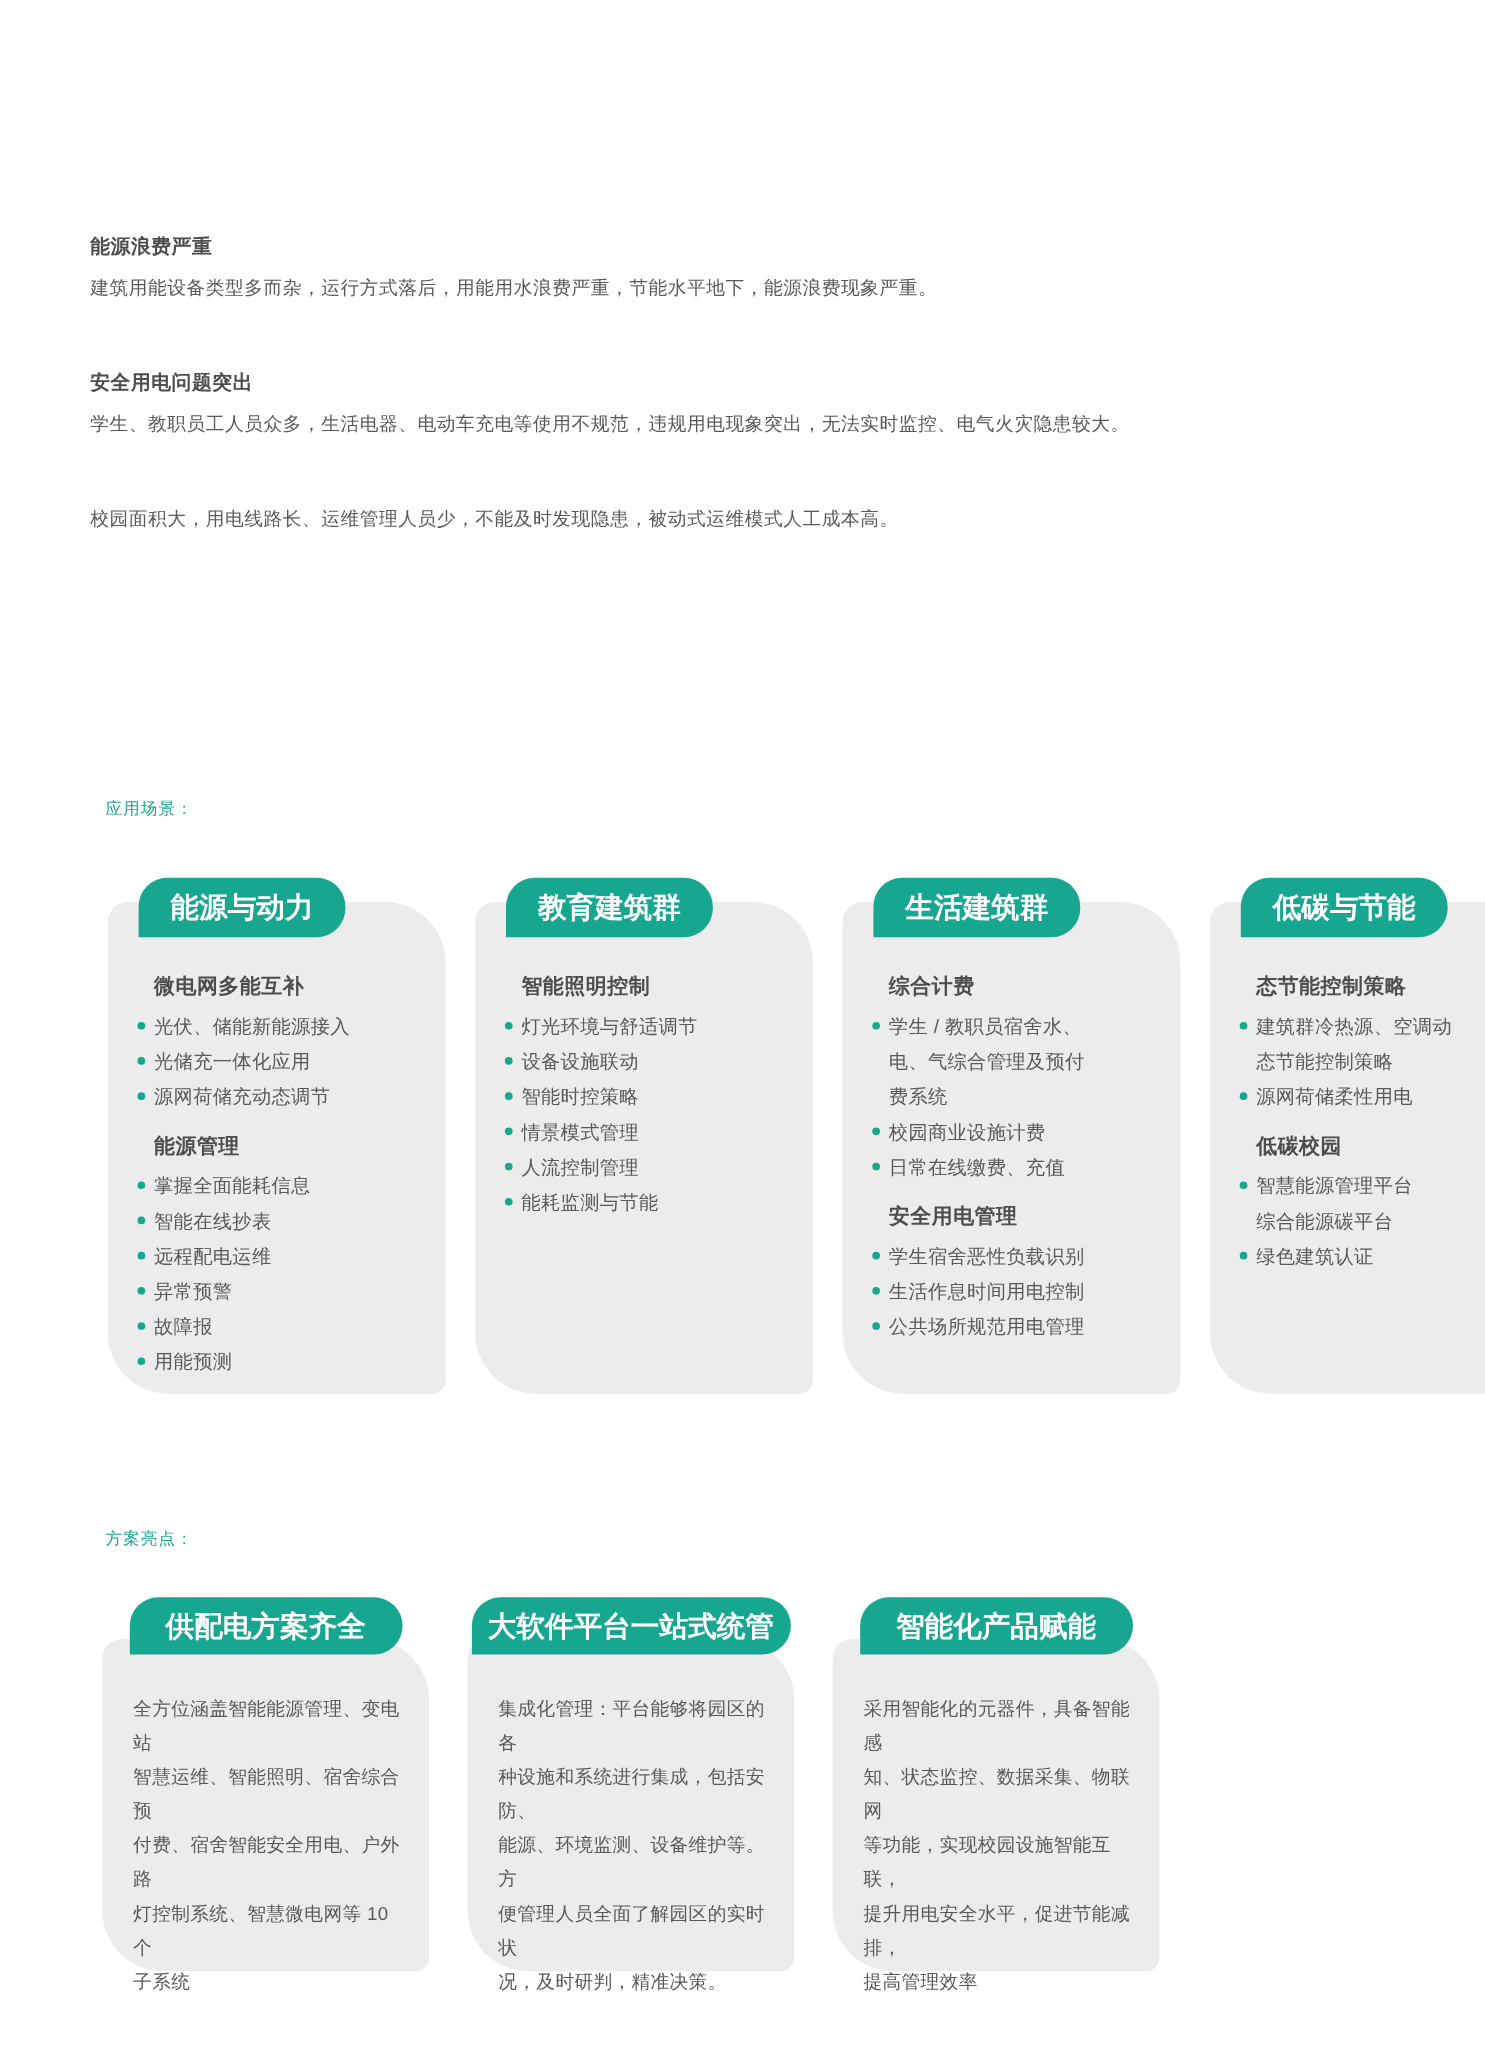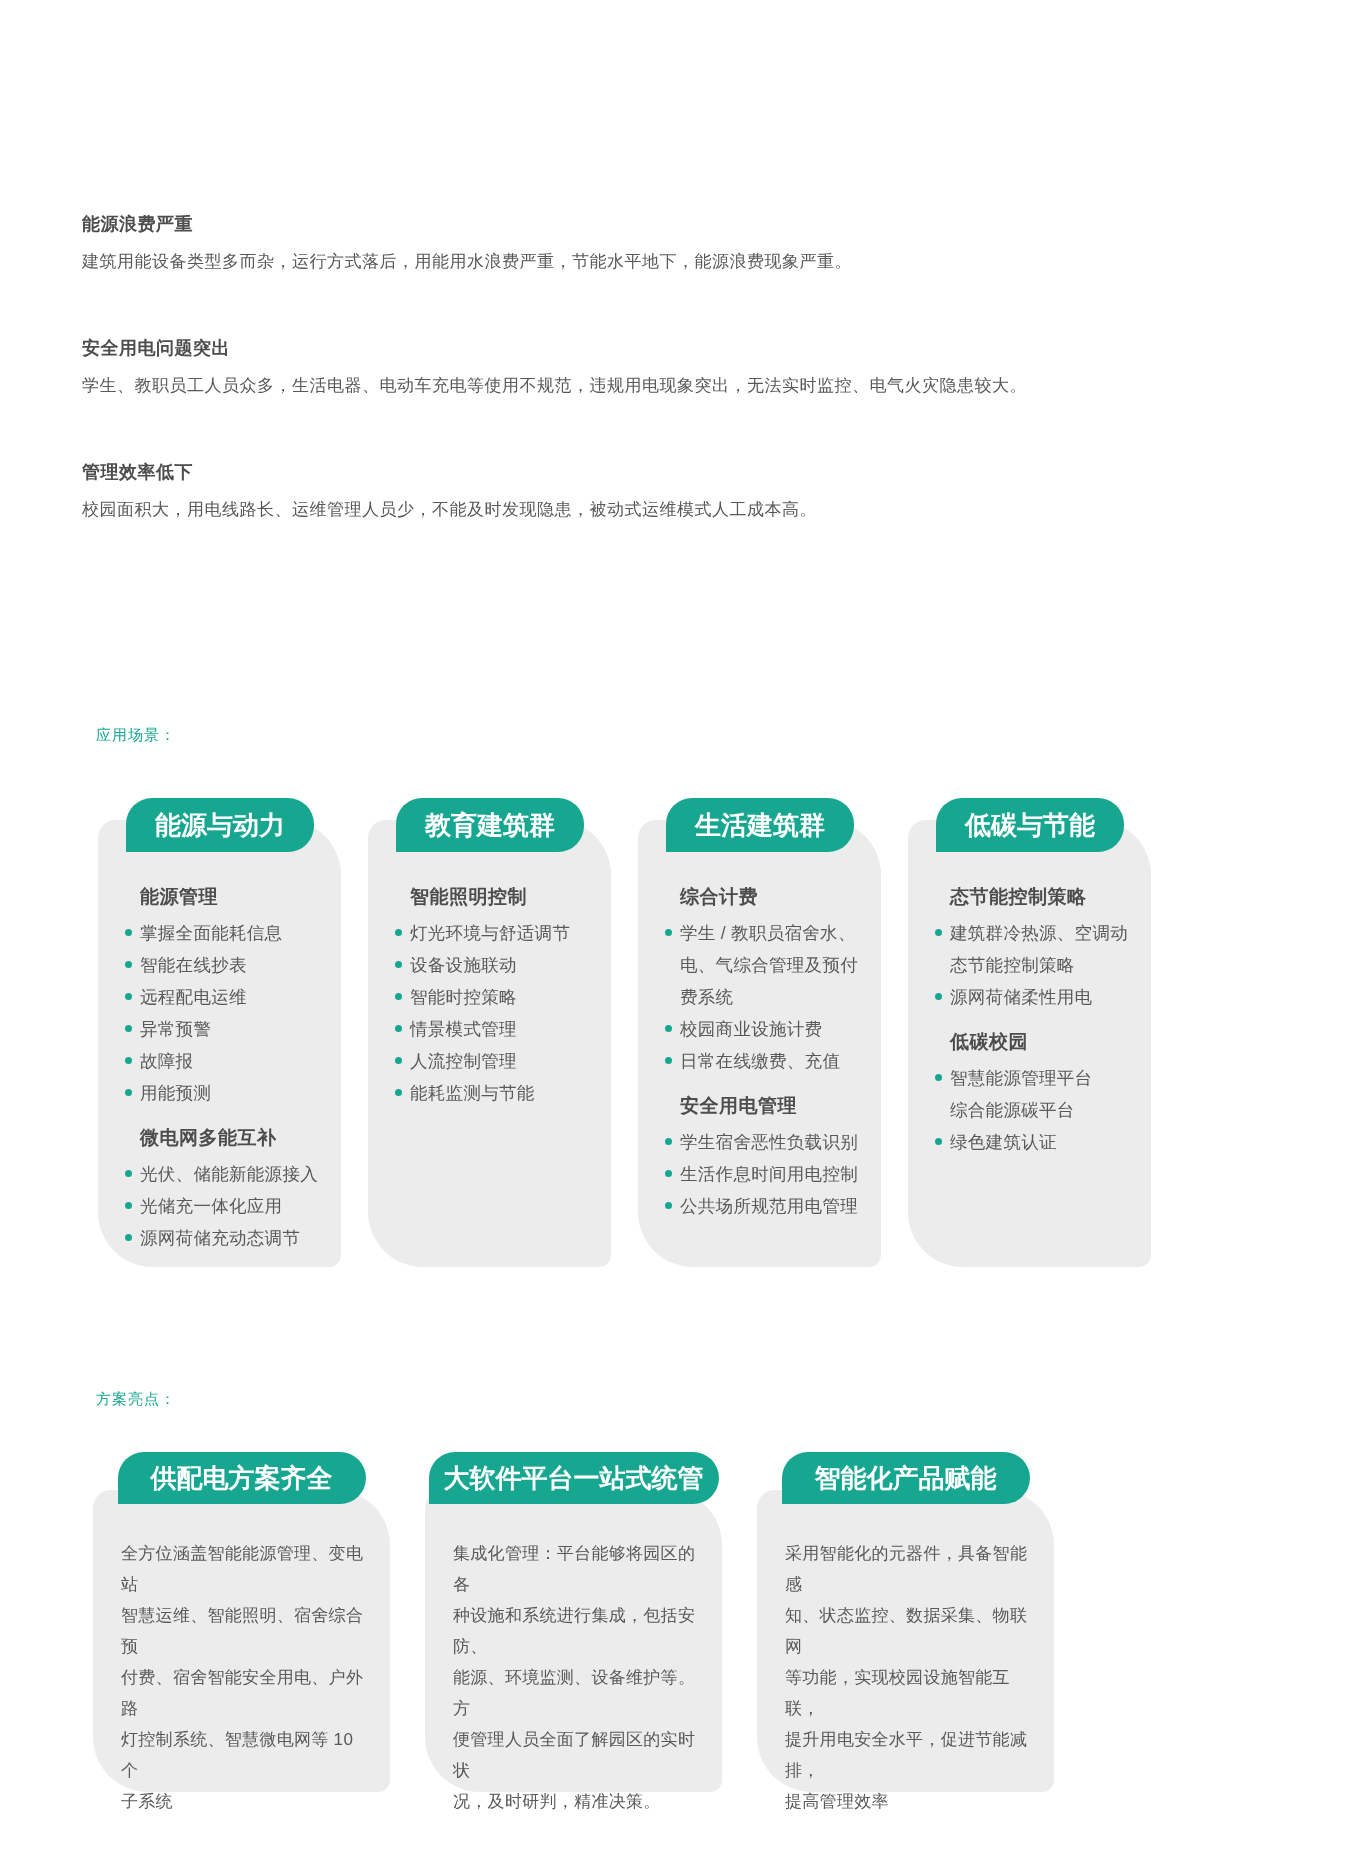--- a/index.html
+++ b/index.html
@@ -45,21 +45,21 @@
   .card{
     position:relative;background:var(--card-bg);
     border-radius:18px 55px 12px 55px;
   }
   .pill{
     position:absolute;background:var(--accent);color:#fff;font-weight:bold;
     white-space:nowrap;border-radius:26px 26px 26px 0;text-align:center;
   }
   
   .scenario-cards{position:absolute;left:98px;top:820px;display:flex;gap:27px;}
-  .scenario-cards .card{width:243px;height:447px;}
+  .scenario-cards .card{width:307px;height:447px;}
   .scenario-cards .pill{
     top:-22px;left:28px;height:54px;line-height:54px;padding:0 29px;font-size:26px;
   }
   .card-body{padding:64px 16px 0 42px;}
   .sec h4{font-size:19px;font-weight:bold;color:var(--heading);margin:0 0 7px 0;letter-spacing:.5px;}
   .sec + .sec h4{margin-top:16px;}
   .bullet{display:flex;font-size:17.5px;color:var(--body);line-height:32px;letter-spacing:.3px;}
   .bullet-dot{
     flex:none;width:7px;height:7px;border-radius:50%;background:var(--accent);
     margin:12px 8px 0 -15px;
@@ -87,33 +87,47 @@
   <div class="pains">
     <div class="pain">
       <h3>能源浪费严重</h3>
       <p>建筑用能设备类型多而杂，运行方式落后，用能用水浪费严重，节能水平地下，能源浪费现象严重。</p>
     </div>
     <div class="pain">
       <h3>安全用电问题突出</h3>
       <p>学生、教职员工人员众多，生活电器、电动车充电等使用不规范，违规用电现象突出，无法实时监控、电气火灾隐患较大。</p>
     </div>
     <div class="pain">
-      <h3>管理效率低下</h3>
       <p>校园面积大，用电线路长、运维管理人员少，不能及时发现隐患，被动式运维模式人工成本高。</p>
     </div>
   </div>
 
   <div class="section-label label-scenarios">应用场景：</div>
 
   <div class="scenario-cards">
 
     <div class="card">
       <div class="pill">能源与动力</div>
       <div class="card-body">
         <div class="sec">
+          <h4>微电网多能互补</h4>
+          <div class="bullet">
+              <span class="bullet-dot"></span>
+              <span class="bullet-text">光伏、储能新能源接入</span>
+            </div>
+          <div class="bullet">
+              <span class="bullet-dot"></span>
+              <span class="bullet-text">光储充一体化应用</span>
+            </div>
+          <div class="bullet">
+              <span class="bullet-dot"></span>
+              <span class="bullet-text">源网荷储充动态调节</span>
+            </div>
+        </div>
+        <div class="sec">
           <h4>能源管理</h4>
           <div class="bullet">
               <span class="bullet-dot"></span>
               <span class="bullet-text">掌握全面能耗信息</span>
             </div>
           <div class="bullet">
               <span class="bullet-dot"></span>
               <span class="bullet-text">智能在线抄表</span>
             </div>
           <div class="bullet">
@@ -124,35 +138,20 @@
               <span class="bullet-dot"></span>
               <span class="bullet-text">异常预警</span>
             </div>
           <div class="bullet">
               <span class="bullet-dot"></span>
               <span class="bullet-text">故障报</span>
             </div>
           <div class="bullet">
               <span class="bullet-dot"></span>
               <span class="bullet-text">用能预测</span>
-            </div>
-        </div>
-        <div class="sec">
-          <h4>微电网多能互补</h4>
-          <div class="bullet">
-              <span class="bullet-dot"></span>
-              <span class="bullet-text">光伏、储能新能源接入</span>
-            </div>
-          <div class="bullet">
-              <span class="bullet-dot"></span>
-              <span class="bullet-text">光储充一体化应用</span>
-            </div>
-          <div class="bullet">
-              <span class="bullet-dot"></span>
-              <span class="bullet-text">源网荷储充动态调节</span>
             </div>
         </div>
       </div>
     </div>
 
     <div class="card">
       <div class="pill">教育建筑群</div>
       <div class="card-body">
         <div class="sec">
           <h4>智能照明控制</h4>

